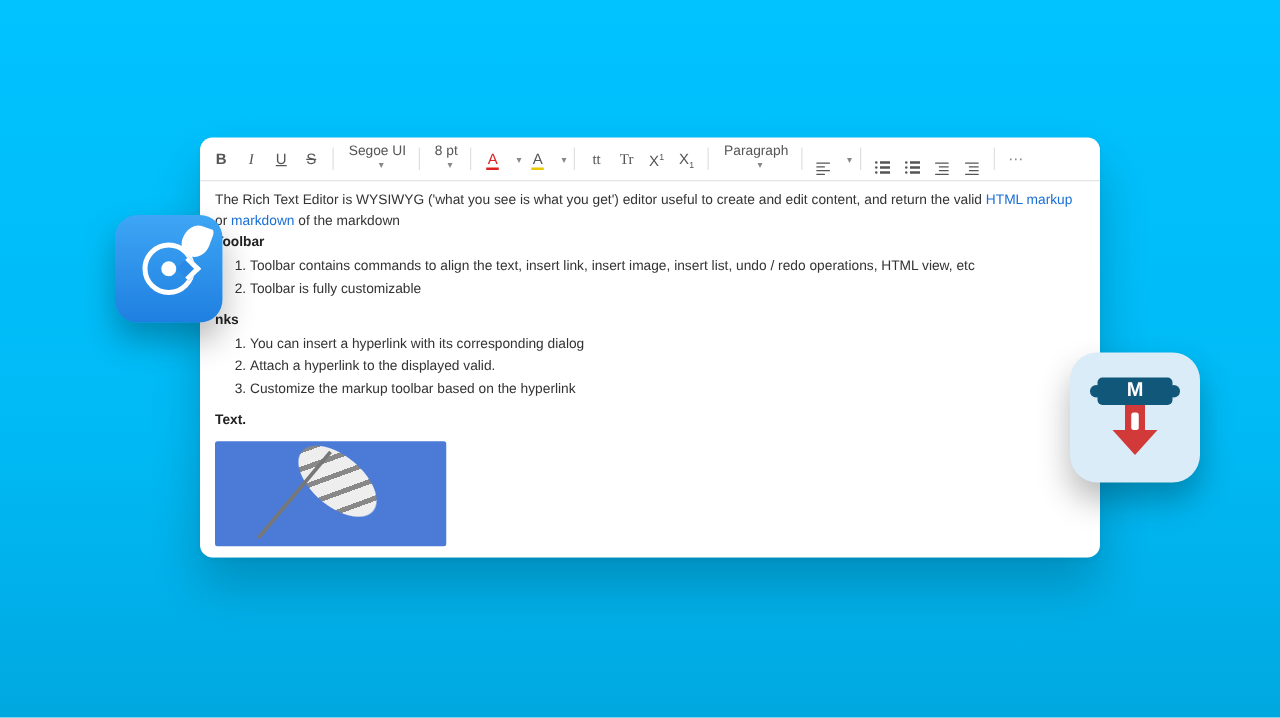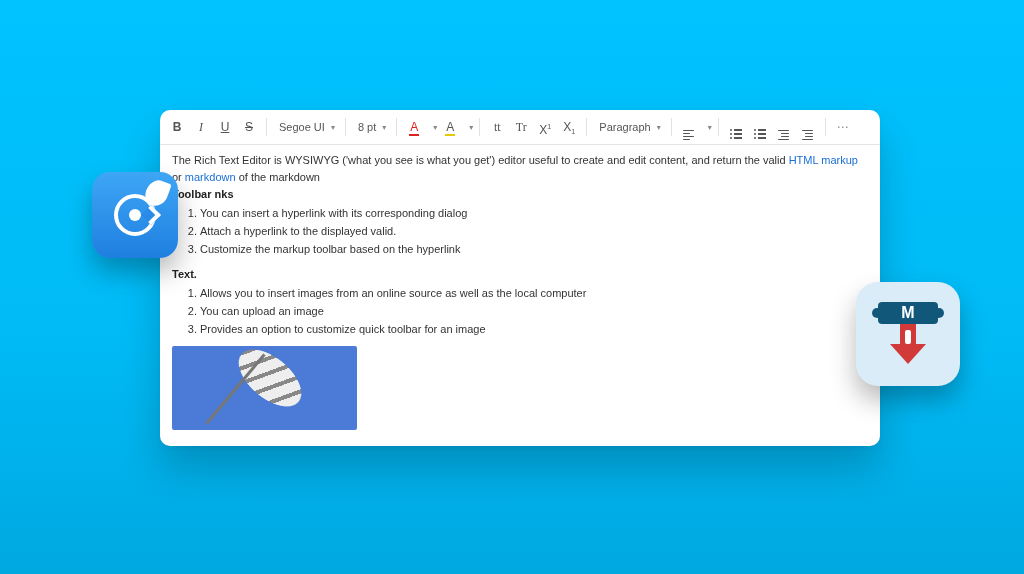--- a/index.html
+++ b/index.html
@@ -20,21 +20,21 @@
   .toolbar{
     display:flex;align-items:center;gap:2px;height:34px;
     padding:0 6px;border-bottom:1px solid #e4e4e4;font-size:12px;color:#555;
     white-space:nowrap;
   }
   .tbtn{
     min-width:22px;height:24px;line-height:24px;text-align:center;
     border-radius:3px;position:relative;font-family:"Segoe UI",Arial,sans-serif;
   }
   .tsep{width:1px;height:18px;background:#e1e1e1;margin:0 4px;}
-  .dd{display:flex;align-items:center;padding:0 4px 0 6px;font-size:11px;color:#555;height:24px;border-radius:3px;}
+  .dd{display:flex;align-items:center;padding:0 4px 0 6px;font-size:11px;color:#555;height:24px;border-radius:3px;flex-direction:column;}
   .caret{margin-left:6px;font-size:8px;color:#888;}
   .u-red{color:#d22; border-bottom:2px solid #d22;line-height:14px;display:inline-block;padding:0 1px;}
   .u-yel{border-bottom:2px solid #e8c800;line-height:14px;display:inline-block;padding:0 1px;}
   .tt{font-family:Liberation Serif, serif;}
   .x-sup{font-size:7px;vertical-align:super;}
   .x-sub{font-size:7px;vertical-align:sub;}
   .lines{display:inline-flex;flex-direction:column;gap:1.5px;}
   .lines span{display:block;height:1.5px;background:#555;border-radius:1px;}
   .bul{display:inline-flex;flex-direction:column;gap:2px;}
   .bul span{display:flex;align-items:center;gap:2px;}
@@ -201,34 +201,33 @@
     <div class="tsep"></div>
     <div class="tbtn" style="color:#888">⋯</div>
   </div>
 
   <div class="content">
     <div>
       <span>The Rich Text Editor is WYSIWYG ('what you see is what you get') editor useful to create and edit content, and return the valid </span><a href="#">HTML markup</a><span> or </span><a href="#">markdown</a><span> of the markdown</span>
     </div>
 
     <strong>Toolbar</strong>
+    <ol>
+      <li>Toolbar contains commands to align the text, insert link, insert image, insert list, undo / redo operations, HTML view, etc</li>
+      <li>Toolbar is fully customizable</li>
+    </ol>
 
     <strong>nks</strong>
     <ol>
       <li>You can insert a hyperlink with its corresponding dialog</li>
       <li>Attach a hyperlink to the displayed valid.</li>
       <li>Customize the markup toolbar based on the hyperlink</li>
     </ol>
 
     <strong>Text.</strong>
-    <ol>
-      <li>Allows you to insert images from an online source as well as the local computer</li>
-      <li>You can upload an image</li>
-      <li>Provides an option to customize quick toolbar for an image</li>
-    </ol>
 
     <div class="feather"></div>
   </div>
 </div>
 
 <div class="badge badge-left">
   <div class="at-flame">
     <div class="flame"></div>
     <div class="ring"></div>
     <div class="dot"></div>

